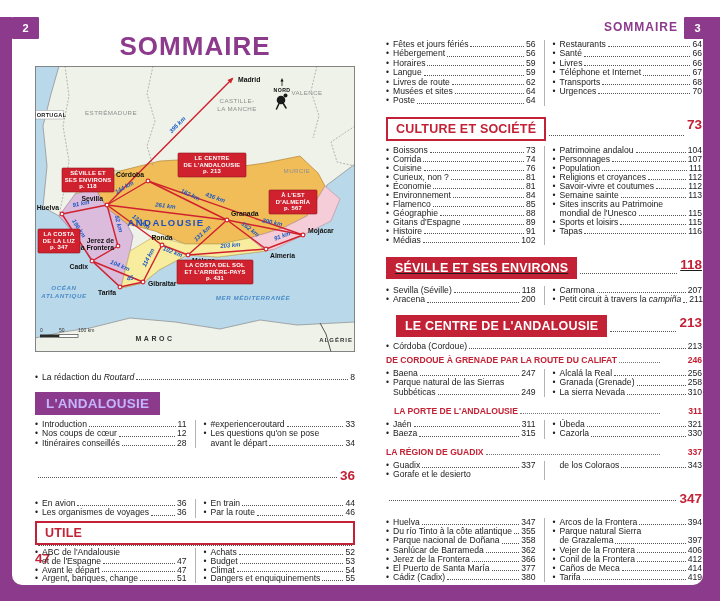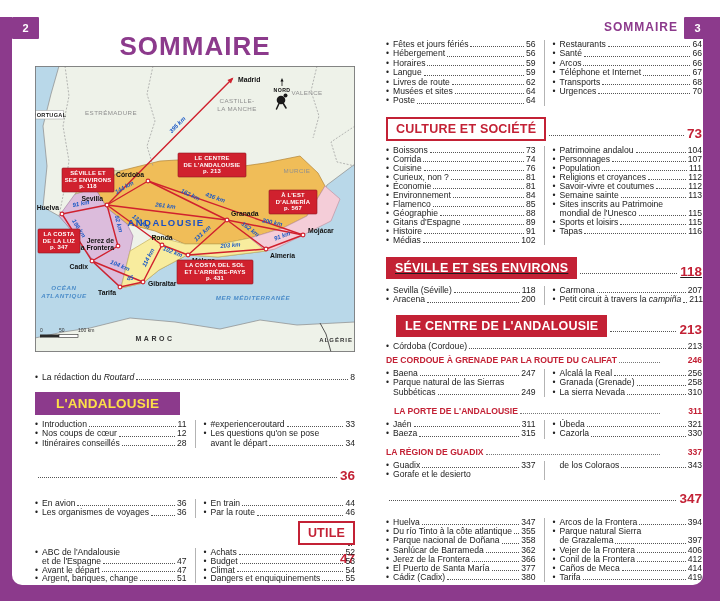--- a/index.html
+++ b/index.html
@@ -50,25 +50,25 @@
   .col:first-child{padding-right:8px;}
   .col + .col{border-left:1px solid #b3b3b3;padding-left:8px;}
   .cols.one .col{flex:1 1 100%;padding-right:0;}
   .toc-item{display:flex;align-items:flex-end;}
   .toc-item .b{flex:none;width:7px;}
   .toc-item .lbl{flex:none;white-space:nowrap;}
   .dots{flex:1 1 auto;min-width:4px;border-bottom:1.2px dotted #555;margin:0 2px 2px 2px;}
   .pg{flex:none;}
 
   
-  .sec-row{display:flex;align-items:flex-end;}
+  .sec-row{display:flex;}
   .sec-box{flex:none;font-weight:bold;letter-spacing:.2px;}
   .sec-box.outline{border:2px solid var(--red);color:var(--red);background:#fff;font-size:12.5px;padding:3px 8px;}
   .sec-box.fillred{background:var(--red);color:#fff;font-size:12.5px;padding:4px 9px;}
-  .sec-box.fillpurple{background:var(--purple);color:#fde047;font-size:13.5px;padding:4px 21px;}
+  .sec-box.fillpurple{background:var(--purple);color:#c4b5fd;font-size:13.5px;padding:4px 11px;}
   .sec-row .dots{margin:0 3px 5px 3px;border-bottom:1.3px dotted #555;}
   .sec-pg{flex:none;color:var(--red);font-weight:bold;font-size:13.5px;}
 
   .sub-row{display:flex;align-items:flex-end;color:var(--red);font-weight:bold;font-size:8.6px;line-height:10px;}
   .sub-row .lbl{flex:none;white-space:nowrap;}
   .sub-row .dots{border-bottom:1.2px dotted #777;}
   .sub-row .pg{color:var(--red);margin-left:26px;}
 
   
   #lp-redaction{top:373px;}
@@ -460,21 +460,21 @@
           <span class="pg">64</span>
         </div>
         <div class="toc-item">
           <span class="b">•</span>
           <span class="lbl">Santé</span>
           <span class="dots"></span>
           <span class="pg">66</span>
         </div>
         <div class="toc-item">
           <span class="b">•</span>
-          <span class="lbl">Arcos</span>
+          <span class="lbl">Livres</span>
           <span class="dots"></span>
           <span class="pg">66</span>
         </div>
         <div class="toc-item">
           <span class="b">•</span>
           <span class="lbl">Téléphone et Internet</span>
           <span class="dots"></span>
           <span class="pg">67</span>
         </div>
         <div class="toc-item">

